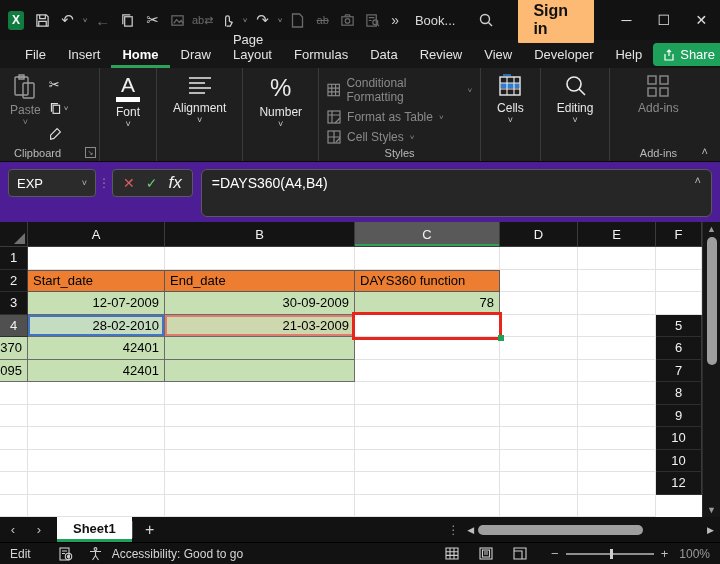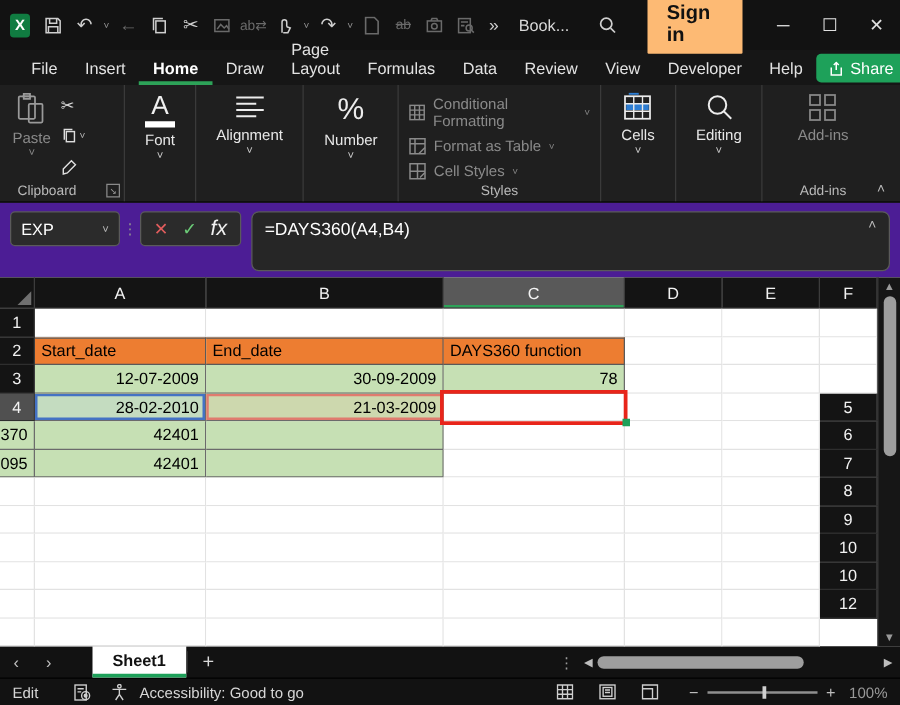--- a/index.html
+++ b/index.html
@@ -90,21 +90,21 @@
             border:3px solid #E8251A; pointer-events:auto; }
   .fillhandle { position:absolute; left:498px; top:113px; width:6px; height:6px; background:#1EA15A; }
   .vscroll { width:18px; background:#161616; position:relative; border-left:1px solid #2c2c2c; }
   .vs-up { position:absolute; top:2px; left:0; right:0; text-align:center; color:#9a9a9a; font-size:9px; }
   .vs-down { position:absolute; bottom:2px; left:0; right:0; text-align:center; color:#9a9a9a; font-size:9px; }
   .vs-thumb { position:absolute; top:15px; left:4px; width:10px; height:128px; background:#9e9e9e; border-radius:5px; }
   
   .sheetbar { height:25px; background:#121212; display:flex; align-items:stretch; }
   .snav { width:26px; display:flex; align-items:center; justify-content:center; color:#c2c2c2; font-size:13px; }
   .stab { background:#fff; color:#111; display:flex; align-items:center; padding:0 16px;
-          font-weight:bold; border-bottom:3px solid #1EA15A; margin-left:22px; }
+          font-weight:bold; border-bottom:3px solid #1EA15A; margin-left:5px; }
   .stab-divider { width:1px; background:#4a4a4a; margin:4px 0; }
   .addsheet { width:34px; display:flex; align-items:center; justify-content:center; color:#d9d9d9; font-size:16px; }
   .sdots { display:flex; align-items:center; color:#9a9a9a; padding:0 8px; font-size:12px; }
   .hscroll { display:flex; align-items:center; gap:4px; padding-right:6px; }
   .hs-arrow { color:#bdbdbd; font-size:9px; }
   .hs-track { width:225px; height:10px; position:relative; }
   .hs-thumb { position:absolute; left:0; top:0; width:165px; height:10px; background:#9e9e9e; border-radius:5px; }
   
   .statusbar { height:22px; background:#121212; display:flex; align-items:center; padding:0 10px;
                color:#d6d6d6; font-size:12px; gap:10px; border-top:1px solid #000; }

